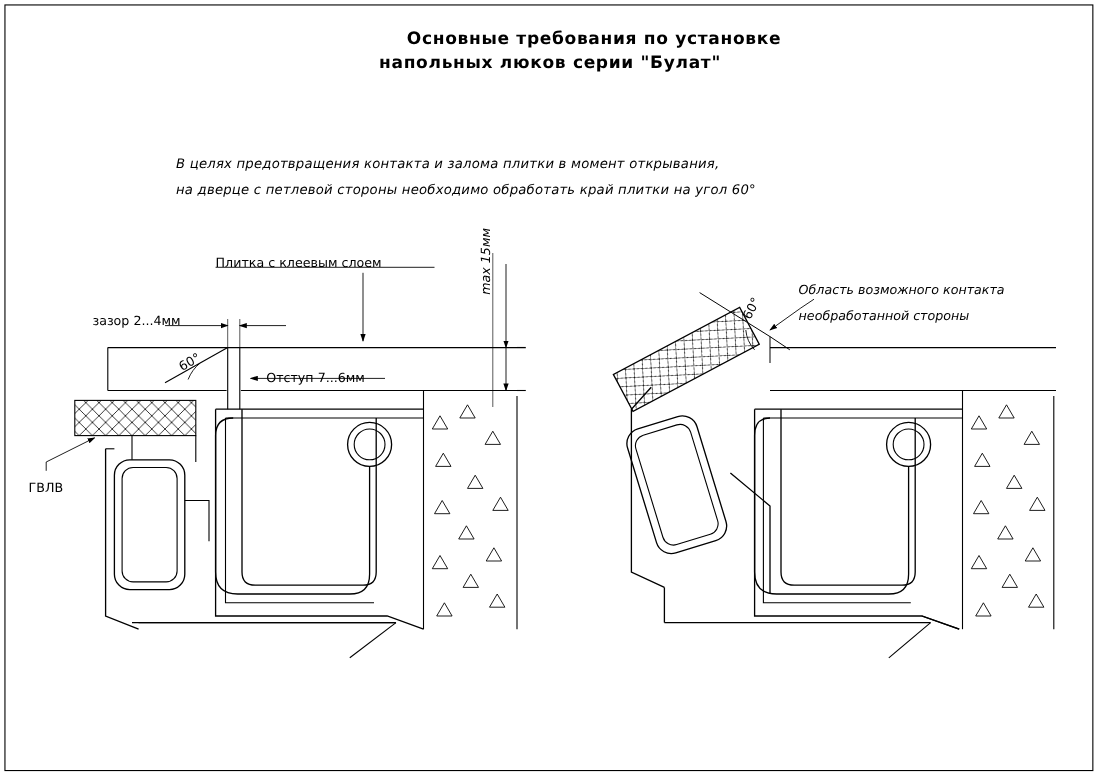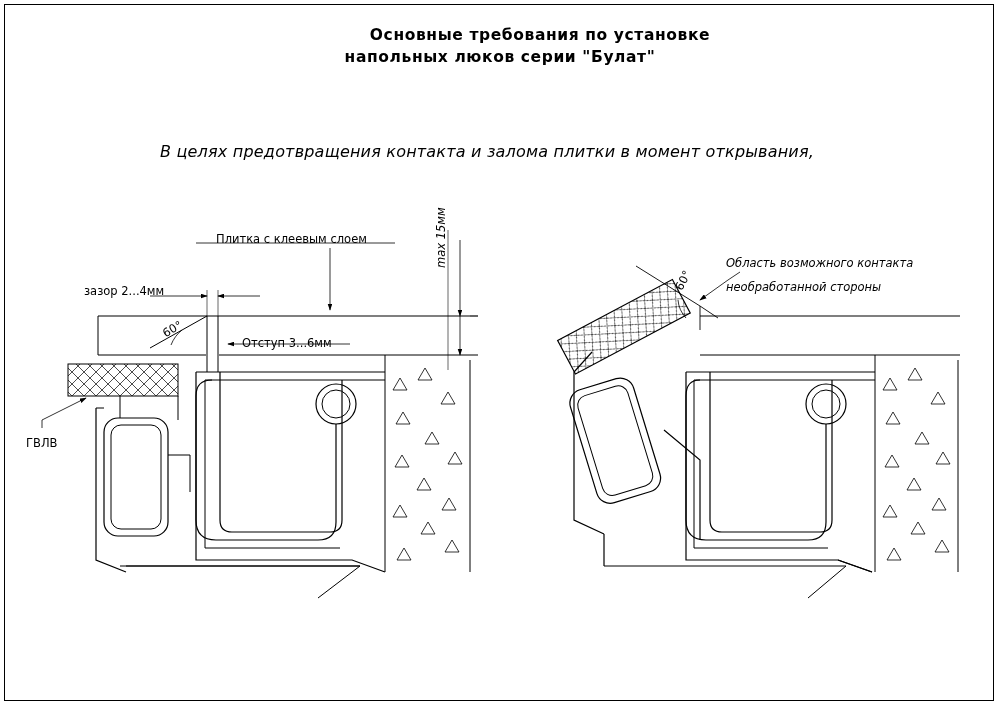--- a/index.html
+++ b/index.html
@@ -32,21 +32,21 @@
     color: #000000;
     font-family: "DejaVu Sans", sans-serif;
   }
   .title {
     font-size: 15.5px;
     font-weight: bold;
     letter-spacing: 0.6px;
     text-align: center;
   }
   .subtitle {
-    font-size: 16px;
+    font-size: 12px;
     font-style: italic;
     letter-spacing: 0.2px;
   }
   .lbl {
     font-size: 11.5px;
   }
   .lbl-i {
     font-size: 11.5px;
     font-style: italic;
   }
@@ -65,20 +65,21 @@
 <body>
 
 <div id="page">
 
   <div id="frame"></div>
 
   <div class="txt title" style="left:0; top:26px; width:1000px;margin-left:40px;">Основные требования по установке</div>
   <div class="txt title" style="left:0; top:48px; width:1000px;">напольных люков серии "Булат"</div>
 
   <div class="txt subtitle" style="left:160px; top:142px;">В целях предотвращения контакта и залома плитки в момент открывания,</div>
+  <div class="txt subtitle" style="left:160px; top:165px;">на дверце с петлевой стороны необходимо обработать край плитки на угол 60°</div>
 
   <svg width="1000" height="707" viewBox="0 0 1000 707">
     <defs>
       <pattern id="hatch" width="12" height="12" patternUnits="userSpaceOnUse">
         <rect width="12" height="12" fill="#ffffff"></rect>
         <path d="M0,0 L12,12 M12,0 L0,12" stroke="#000000" stroke-width="0.7"></path>
       </pattern>
       <pattern id="hatch2" width="11" height="11" patternUnits="userSpaceOnUse" patternTransform="rotate(-20)">
         <rect width="11" height="11" fill="#ffffff"></rect>
         <path d="M0,0 L11,11 M11,0 L0,11" stroke="#000000" stroke-width="0.7"></path>
@@ -244,23 +245,23 @@
     </g>
 
     <g stroke="#000000" fill="none" stroke-width="1">
       <path d="M318,598 L360,566"></path>
       <path d="M808,598 L846,566"></path>
       <line x1="120" y1="566" x2="360" y2="566"></line>
       <line x1="120" y1="572" x2="120" y2="560" opacity="0"></line>
     </g>
   </svg>
 
-  <div class="txt lbl" style="left:196px; top:232px;margin-left:20px;">Плитка с клеевым слоем</div>
+  <div class="txt lbl" style="left:196px; top:232px;">Плитка с клеевым слоем</div>
   <div class="txt lbl" style="left:84px; top:284px;text-align:right;">зазор 2...4мм</div>
-  <div class="txt lbl" style="left:242px; top:336px;">Отступ 3...6мм</div>
+  <div class="txt lbl" style="left:242px; top:336px;">Отступ 7...6мм</div>
   <div class="txt lbl-i rot90" style="left:434px; top:268px;">max 15мм</div>
   <div class="txt lbl" style="left:160px; top:328px; transform:rotate(-30deg); transform-origin:left top;">60°</div>
   <div class="txt lbl" style="left:26px; top:436px;">ГВЛВ</div>
 
   <div class="txt lbl-i" style="left:726px; top:256px;">Область возможного контакта</div>
   <div class="txt lbl-i" style="left:726px; top:280px;">необработанной стороны</div>
   <div class="txt lbl" style="left:672px; top:286px; transform:rotate(-62deg); transform-origin:left top;">60°</div>
 
 </div>
 

